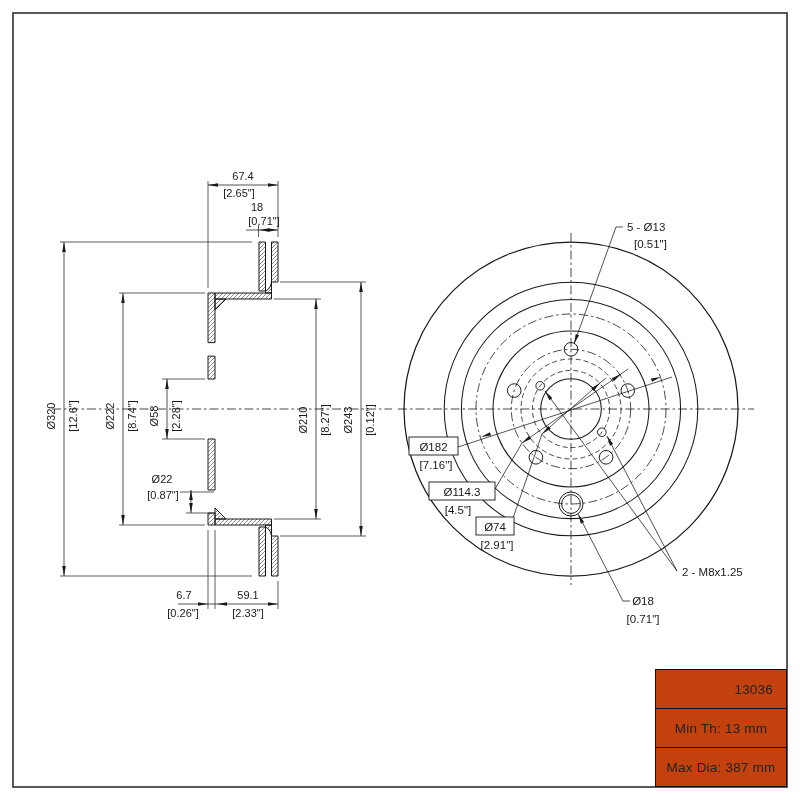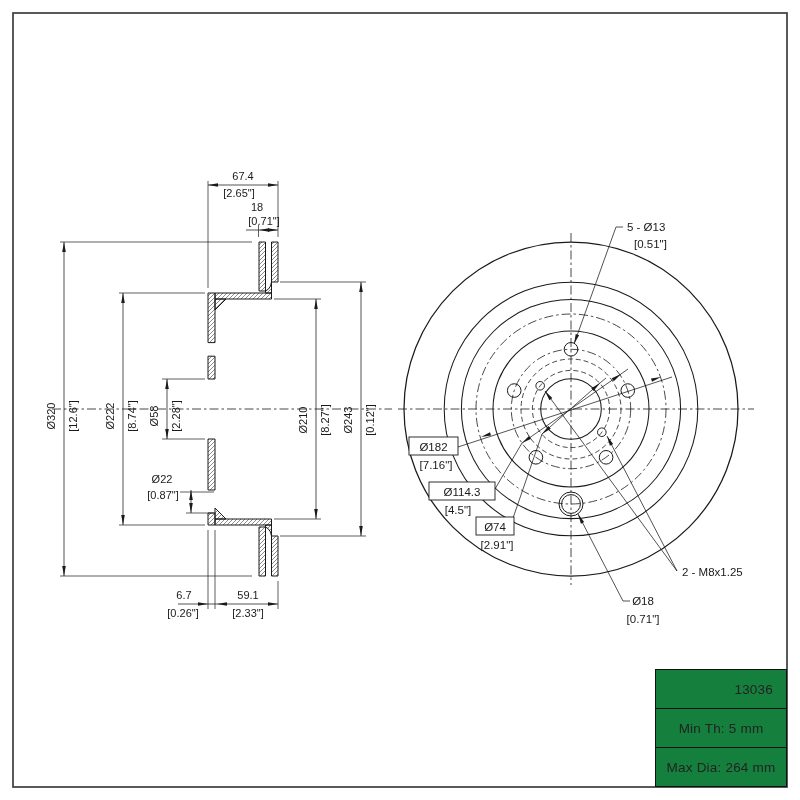--- a/index.html
+++ b/index.html
@@ -1,21 +1,21 @@
 <!DOCTYPE html>
 <html><head>
 <meta charset="utf-8">
 <style>
   html,body{margin:0;padding:0;background:#fff;}
   .sheet{position:relative;width:800px;height:800px;background:#fff;overflow:hidden;
          font-family:"Liberation Sans", sans-serif;}
   svg text{font-family:"Liberation Sans", sans-serif;fill:#1a1a1a;}
   .title-block{position:absolute;left:655px;top:669px;width:132px;height:118px;
     box-sizing:border-box;border:1.4px solid #111;display:flex;flex-direction:column;
-    background:#15803d;}
+    background:#c2410c;}
   .tb-row{flex:1;display:flex;align-items:center;justify-content:center;
     font-size:13.5px;color:#222;letter-spacing:.2px;border-top:1px solid #111;
     white-space:nowrap;}
   .tb-row:first-child{border-top:none;justify-content:flex-end;padding-right:13px;}
 </style>
 </head>
 <body>
 
 <div class="sheet">
   <svg id="drawing" width="800" height="800" viewBox="0 0 800 800">
@@ -169,16 +169,16 @@
         <text x="682" y="576" font-size="11.5" text-anchor="start">2 - M8x1.25</text>
         <line x1="630" y1="601" x2="623" y2="601" stroke="#1a1a1a" stroke-width="0.75"></line>
         <line x1="623" y1="601" x2="578" y2="514" stroke="#1a1a1a" stroke-width="0.75"></line>
         <path d="M0,0 L-10,1.8 L-10,-1.8 Z" fill="#1a1a1a" transform="translate(578,514) rotate(243)"></path>
         <text x="643" y="605" font-size="11.5" text-anchor="middle">Ø18</text>
         <text x="643" y="623" font-size="11.5" text-anchor="middle">[0.71"]</text>
       </g>
     </svg>
   <div class="title-block">
     <div class="tb-row">13036</div>
-    <div class="tb-row">Min Th: 5 mm</div>
-    <div class="tb-row">Max Dia: 264 mm</div>
+    <div class="tb-row">Min Th: 13 mm</div>
+    <div class="tb-row">Max Dia: 387 mm</div>
   </div>
 </div>
 
 </body></html>

